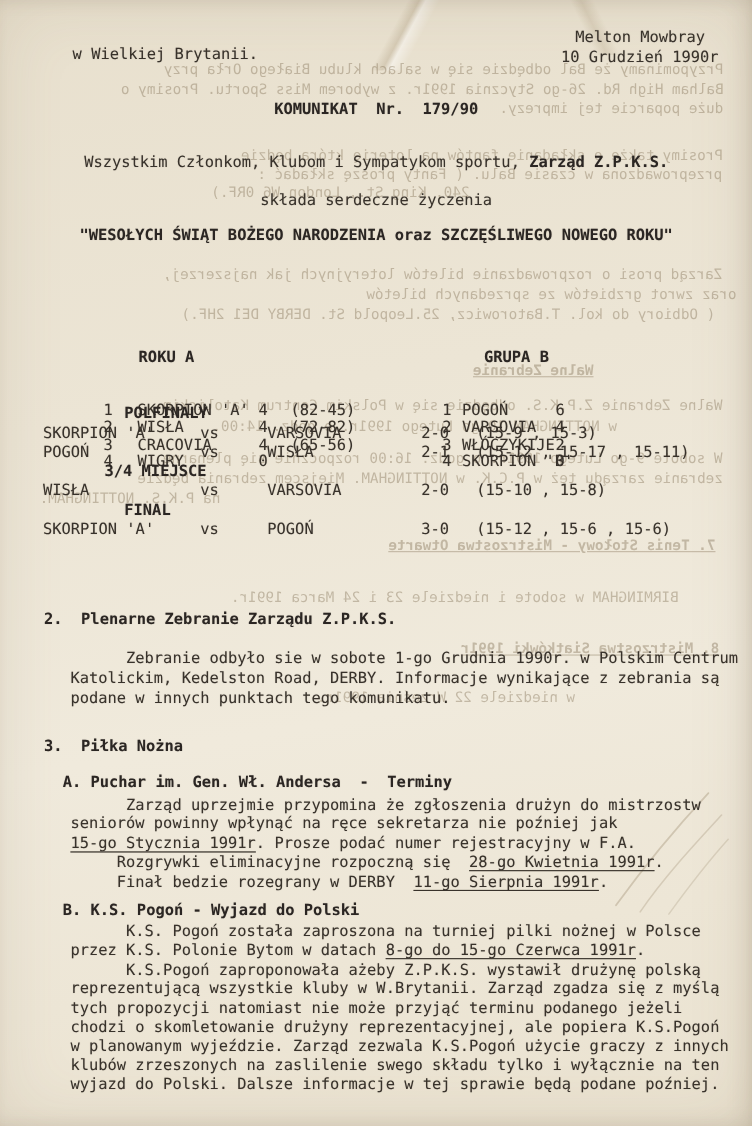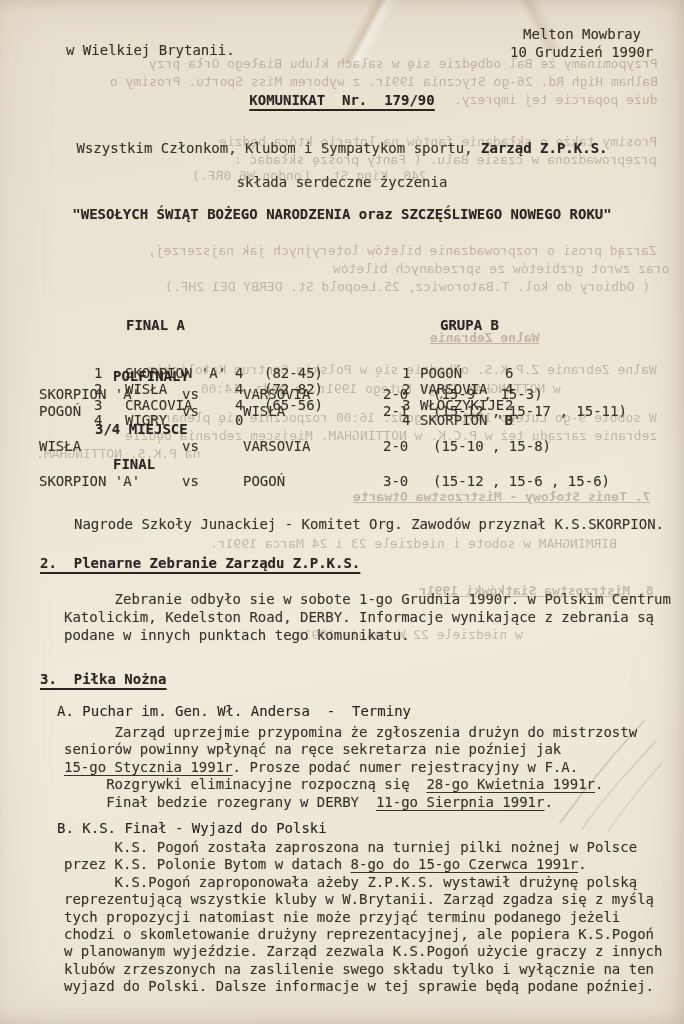--- a/index.html
+++ b/index.html
@@ -14,23 +14,23 @@
     content:"";position:absolute;inset:0;pointer-events:none;
     box-shadow:inset 0 0 60px rgba(130,108,75,.14),
                inset -14px 0 22px -12px rgba(110,92,64,.20),
                inset 0 -12px 20px -12px rgba(110,92,64,.12),
                inset 0 10px 16px -10px rgba(110,92,64,.10);
   }
   .abs{position:absolute;white-space:pre;}
   .center{left:0;width:100%;text-align:center;}
   .b{font-weight:700;color:#2b2623;}
   .u{text-decoration:underline;text-underline-offset:3px;text-decoration-thickness:1.4px;}
-  .heading{font-weight:700;color:#2b2623;text-decoration:underline;
+  .heading{font-weight:700;color:#2b2623;
            text-underline-offset:4px;text-decoration-thickness:1.6px;}
-  .subheading{font-weight:400;color:#2b2623;}
+  .subheading{font-weight:700;color:#2b2623;}
   .ln{white-space:pre;}
   .lh18 .ln{line-height:18px;}
   .lh17 .ln{line-height:17.4px;}
   .grow{display:grid;grid-template-columns:31px 110px 29px auto;line-height:15.8px;white-space:pre;}
   .growb{display:grid;grid-template-columns:18px 85px auto;line-height:15.8px;white-space:pre;}
   .gtitle{font-weight:700;color:#2b2623;line-height:18px;white-space:pre;}
   .match{display:grid;grid-template-columns:143px 61px 140px 50px auto;line-height:17.5px;white-space:pre;}
   .stage-label{font-weight:700;color:#2b2623;line-height:17.5px;white-space:pre;}
   .bleed{position:absolute;white-space:pre;font-size:13px;
          color:rgba(128,110,82,.40);transform:scaleX(-1);text-shadow:none;}
@@ -82,37 +82,36 @@
   <div class="abs" style="left:510px;top:44px">10 Grudzień 1990r</div>
 
   <div class="abs center" style="top:92px"><span class="heading">KOMUNIKAT  Nr.  179/90</span></div>
 
   <div class="abs center" style="top:140px"><span>Wszystkim Członkom, Klubom i Sympatykom sportu, </span><span class="b">Zarząd Z.P.K.S.</span></div>
   <div class="abs center" style="top:174px">składa serdeczne życzenia</div>
   <div class="abs center b" style="top:206px">"WESOŁYCH ŚWIĄT BOŻEGO NARODZENIA oraz SZCZĘŚLIWEGO NOWEGO ROKU"</div>
 
 
   <div class="abs" style="left:94px;top:284px">
-    <div class="gtitle" style="padding-left:32px">FINAL A</div>
+    <div class="gtitle" style="padding-left:32px">ROKU A</div>
     <div id="group-a-rows"><div class="grow"><span>1</span><span>SKORPION 'A'</span><span>4</span><span>(82-45)</span></div><div class="grow"><span>2</span><span>WISŁA</span><span>4</span><span>(72-82)</span></div><div class="grow"><span>3</span><span>CRACOVIA</span><span>4</span><span>(65-56)</span></div><div class="grow"><span>4</span><span>WIGRY</span><span>0</span><span></span></div></div>
   </div>
 
   <div class="abs" style="left:402px;top:284px">
     <div class="gtitle" style="padding-left:38px">GRUPA B</div>
     <div id="group-b-rows"><div class="growb"><span>1</span><span>POGOŃ</span><span>6</span></div><div class="growb"><span>2</span><span>VARSOVIA</span><span>4</span></div><div class="growb"><span>3</span><span>WŁÓCZYKIJE</span><span>2</span></div><div class="growb"><span>4</span><span>SKORPION 'B'</span><span>0</span></div></div>
   </div>
 
   <div class="abs" style="left:39px;top:368px" id="stages"><div class="stage-label" style="padding-left: 74px;">POLFINALY</div><div class="match"><span>SKORPION 'A'</span><span>vs</span><span>VARSOVIA</span><span>2-0</span><span>(15-9 , 15-3)</span></div><div class="match"><span>POGOŃ</span><span>vs</span><span>WISŁA</span><span>2-1</span><span>(15-12 , 15-17 , 15-11)</span></div><div class="stage-label" style="padding-left: 56px;">3/4 MIEJSCE</div><div class="match"><span>WISŁA</span><span>vs</span><span>VARSOVIA</span><span>2-0</span><span>(15-10 , 15-8)</span></div><div class="stage-label" style="padding-left: 74px;">FINAL</div><div class="match"><span>SKORPION 'A'</span><span>vs</span><span>POGOŃ</span><span>3-0</span><span>(15-12 , 15-6 , 15-6)</span></div></div>
 
-  <div class="abs" style="left:74px;top:516px">Nagrode Szkoły Junackiej - Komitet Org. Zawodów przyznał K.S.SKORPION.</div>
 
   <div class="abs heading" style="left:40px;top:555px">2.  Plenarne Zebranie Zarządu Z.P.K.S.</div>
   <div class="abs lh18" style="left:64px;top:590px" id="s2-para"><div class="ln">      Zebranie odbyło sie w sobote 1-go Grudnia 1990r. w Polskim Centrum</div><div class="ln">Katolickim, Kedelston Road, DERBY. Informacje wynikające z zebrania są</div><div class="ln">podane w innych punktach tego komunikatu.</div></div>
 
   <div class="abs heading" style="left:40px;top:671px">3.  Piłka Nożna</div>
 
   <div class="abs subheading" style="left:57px;top:703px">A. Puchar im. Gen. Wł. Andersa  -  Terminy</div>
   <div class="abs lh17" style="left:64px;top:724px" id="sub-a-lines"><div class="ln"><span>      Zarząd uprzejmie przypomina że zgłoszenia drużyn do mistrzostw</span></div><div class="ln"><span>seniorów powinny wpłynąć na ręce sekretarza nie poźniej jak</span></div><div class="ln"><span class="u">15-go Stycznia 1991r</span><span>. Prosze podać numer rejestracyjny w F.A.</span></div><div class="ln"><span>     Rozgrywki eliminacyjne rozpoczną się  </span><span class="u">28-go Kwietnia 1991r</span><span>.</span></div><div class="ln"><span>     Finał bedzie rozegrany w DERBY  </span><span class="u">11-go Sierpnia 1991r</span><span>.</span></div></div>
 
-  <div class="abs subheading" style="left:57px;top:820px">B. K.S. Finał - Wyjazd do Polski</div>
+  <div class="abs subheading" style="left:57px;top:820px">B. K.S. Pogoń - Wyjazd do Polski</div>
   <div class="abs lh17" style="left:64px;top:839px" id="sub-b-lines"><div class="ln"><span>      K.S. Pogoń została zaproszona na turniej pilki nożnej w Polsce</span></div><div class="ln"><span>przez K.S. Polonie Bytom w datach </span><span class="u">8-go do 15-go Czerwca 1991r</span><span>.</span></div><div class="ln"><span>      K.S.Pogoń zaproponowała ażeby Z.P.K.S. wystawił drużynę polską</span></div><div class="ln"><span>reprezentującą wszystkie kluby w W.Brytanii. Zarząd zgadza się z myślą</span></div><div class="ln"><span>tych propozycji natomiast nie może przyjąć terminu podanego jeżeli</span></div><div class="ln"><span>chodzi o skomletowanie drużyny reprezentacyjnej, ale popiera K.S.Pogoń</span></div><div class="ln"><span>w planowanym wyjeździe. Zarząd zezwala K.S.Pogoń użycie graczy z innych</span></div><div class="ln"><span>klubów zrzeszonych na zaslilenie swego składu tylko i wyłącznie na ten</span></div><div class="ln"><span>wyjazd do Polski. Dalsze informacje w tej sprawie będą podane poźniej.</span></div></div>
 
 </div>
 
 </body></html>

